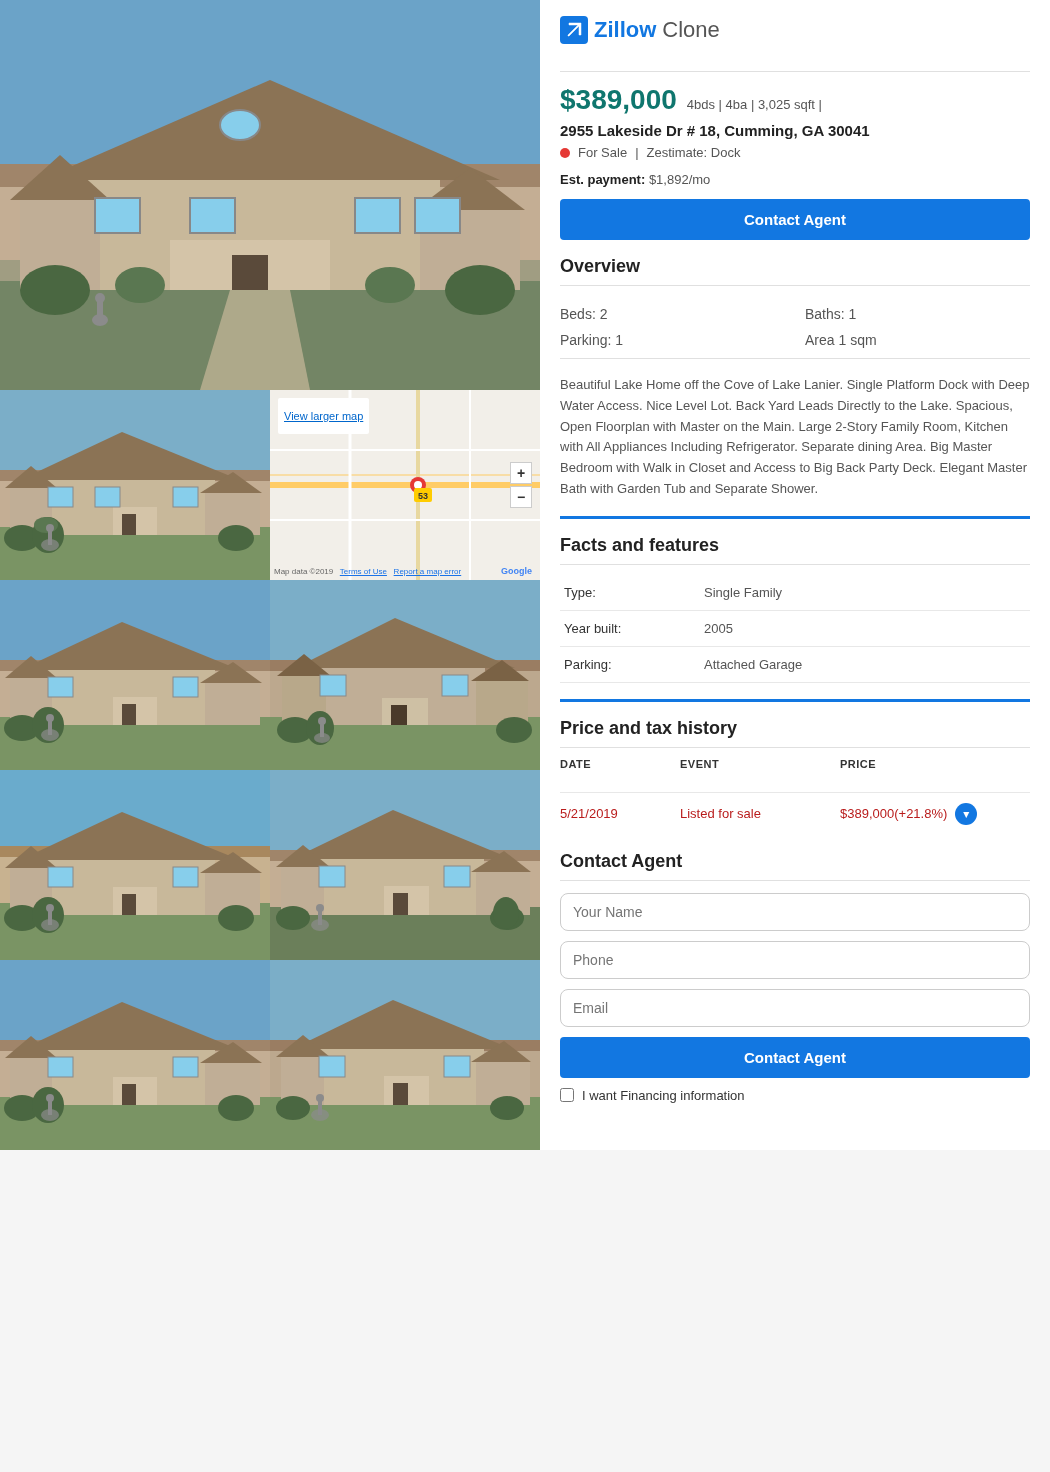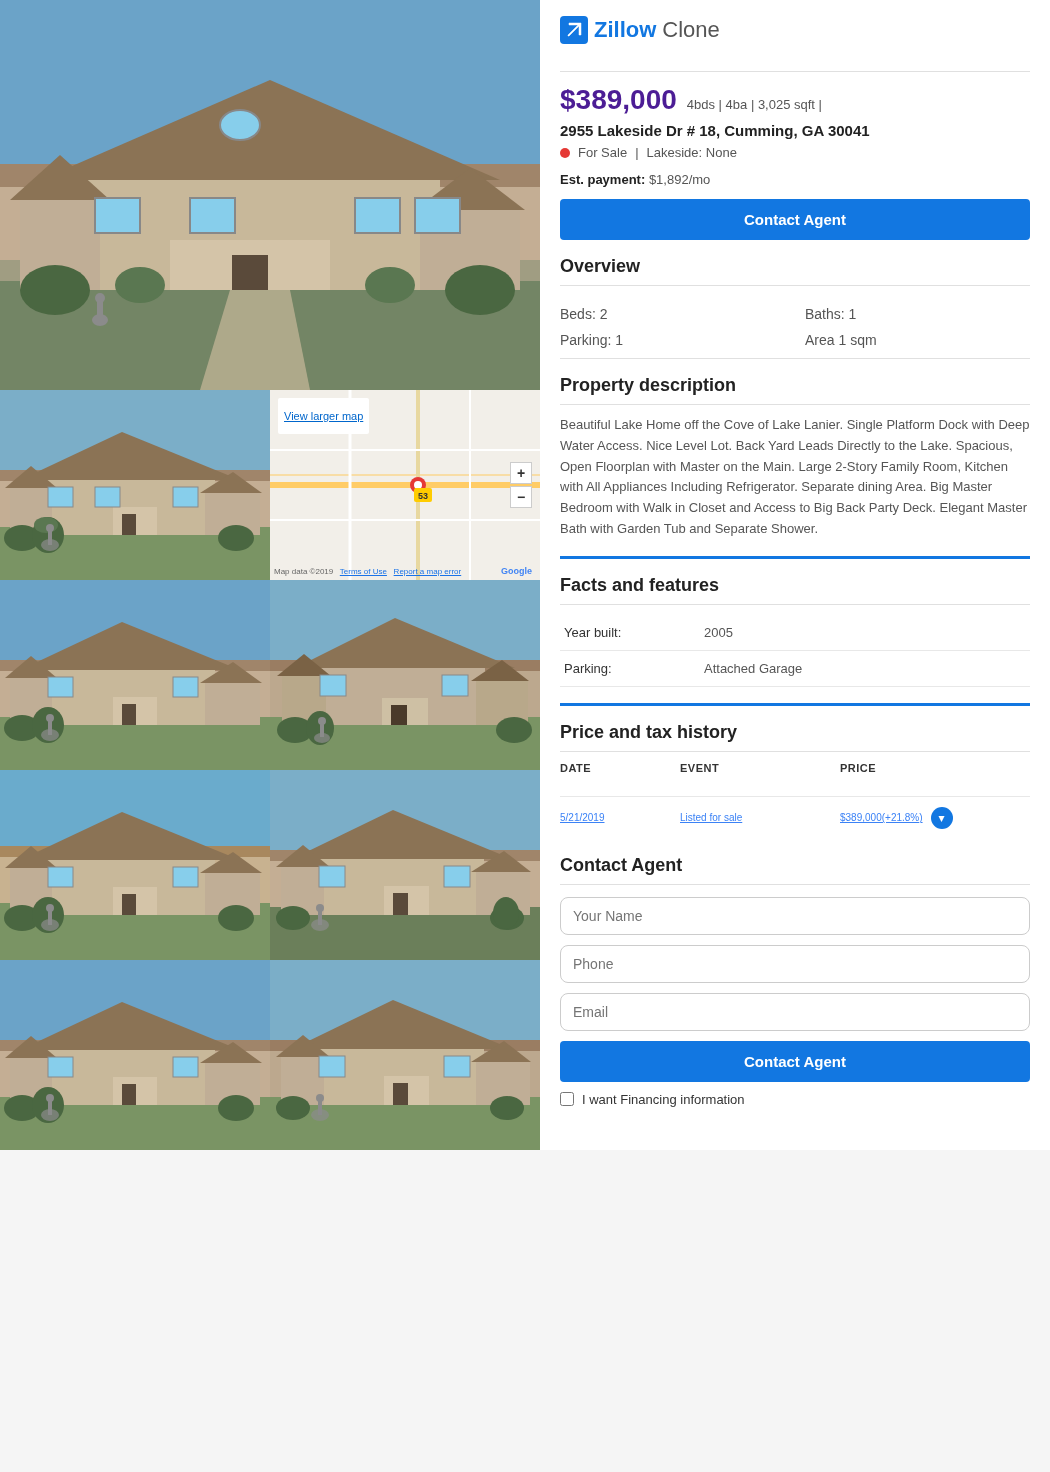--- a/index.html
+++ b/index.html
@@ -63,21 +63,21 @@
     .right-col { flex: 1; padding: 16px 20px; background: #fff; overflow-y: auto; }
 
     
     .logo-area { display: flex; align-items: center; gap: 6px; margin-bottom: 12px; padding-bottom: 27px; border-bottom: 1px solid #e0e0e0; }
     .logo-z { width: 28px; height: 28px; background: #1277E1; border-radius: 4px; display: flex; align-items: center; justify-content: center; color: white; font-size: 14px; font-weight: bold; }
     .logo-text { font-size: 22px; font-weight: bold; color: #1277E1; }
     .logo-clone { font-size: 22px; color: #555; }
 
     
     .price-row { display: flex; align-items: baseline; gap: 10px; margin-bottom: 6px; }
-    .price { font-size: 28px; font-weight: bold; color: #4c1d95; }
+    .price { font-size: 28px; font-weight: bold; color: #0f766e; }
     .specs { font-size: 13px; color: #555; }
     .address { font-size: 15px; font-weight: bold; color: #222; margin-bottom: 6px; }
     .status-row { display: flex; align-items: center; gap: 8px; margin-bottom: 12px; font-size: 13px; color: #555; }
     .status-dot { width: 10px; height: 10px; border-radius: 50%; background: #e53935; display: inline-block; }
     .est-payment { font-size: 13px; color: #555; margin-bottom: 12px; }
     .est-payment strong { color: #222; }
 
     .contact-btn {
       width: 100%;
       padding: 12px;
@@ -108,21 +108,21 @@
     
     .facts-table { width: 100%; border-collapse: collapse; }
     .facts-table tr { border-bottom: 1px solid #e8e8e8; }
     .facts-table td { padding: 10px 4px; font-size: 13px; color: #555; }
     .facts-table td:first-child { color: #333; width: 140px; }
 
     
     .ph-header { display: grid; grid-template-columns: 120px 160px 180px; gap: 0; margin-bottom: 22px; }
     .ph-col-label { font-size: 11px; font-weight: bold; color: #333; letter-spacing: 0.5px; text-transform: uppercase; }
     .ph-row { display: grid; grid-template-columns: 120px 160px 180px; gap: 0; align-items: center; border-top: 1px solid #e8e8e8; padding: 10px 0; }
-    .ph-cell { font-size: 10px; color: #3b82f6; text-decoration: underline; }
+    .ph-cell { font-size: 13px; color: #b91c1c; }
     .ph-expand { width: 22px; height: 22px; background: #1277E1; border-radius: 50%; display: flex; align-items: center; justify-content: center; color: white; font-size: 12px; cursor: pointer; }
 
     
     .contact-form { margin-top: 12px; }
     .form-input {
       width: 100%;
       padding: 10px 12px;
       border: 1px solid #ccc;
       border-radius: 8px;
       font-size: 14px;
@@ -426,21 +426,21 @@
     
     <div class="price-row">
       <span class="price">$389,000</span>
       <span class="specs">4bds | 4ba | 3,025 sqft |</span>
     </div>
     <div class="address">2955 Lakeside Dr # 18, Cumming, GA 30041</div>
     <div class="status-row">
       <span class="status-dot"></span>
       <span>For Sale</span>
       <span>|</span>
-      <span>Lakeside: None</span>
+      <span>Zestimate: Dock</span>
     </div>
     <div class="est-payment">
       <strong>Est. payment:</strong>
       <span>$1,892/mo</span>
     </div>
 
     <button class="contact-btn">Contact Agent</button>
 
     
     <div class="section">
@@ -448,31 +448,34 @@
       <div class="overview-grid">
         <div class="overview-item">Beds: 2</div>
         <div class="overview-item">Baths: 1</div>
         <div class="overview-item">Parking: 1</div>
         <div class="overview-item">Area 1 sqm</div>
       </div>
     </div>
 
     
     <div class="section">
-      <div class="section-title">Property description</div>
       <p class="desc-text">Beautiful Lake Home off the Cove of Lake Lanier. Single Platform Dock with Deep Water Access. Nice Level Lot. Back Yard Leads Directly to the Lake. Spacious, Open Floorplan with Master on the Main. Large 2-Story Family Room, Kitchen with All Appliances Including Refrigerator. Separate dining Area. Big Master Bedroom with Walk in Closet and Access to Big Back Party Deck. Elegant Master Bath with Garden Tub and Separate Shower.</p>
     </div>
 
     <div class="blue-sep"></div>
 
     
     <div class="section">
       <div class="section-title">Facts and features</div>
       <table class="facts-table">
         <tbody id="facts-tbody">
+        <tr>
+              <td>Type:</td>
+              <td>Single Family</td>
+            </tr>
             <tr>
               <td>Year built:</td>
               <td>2005</td>
             </tr>
             <tr>
               <td>Parking:</td>
               <td>Attached Garage</td>
             </tr>
           </tbody>
       </table>

